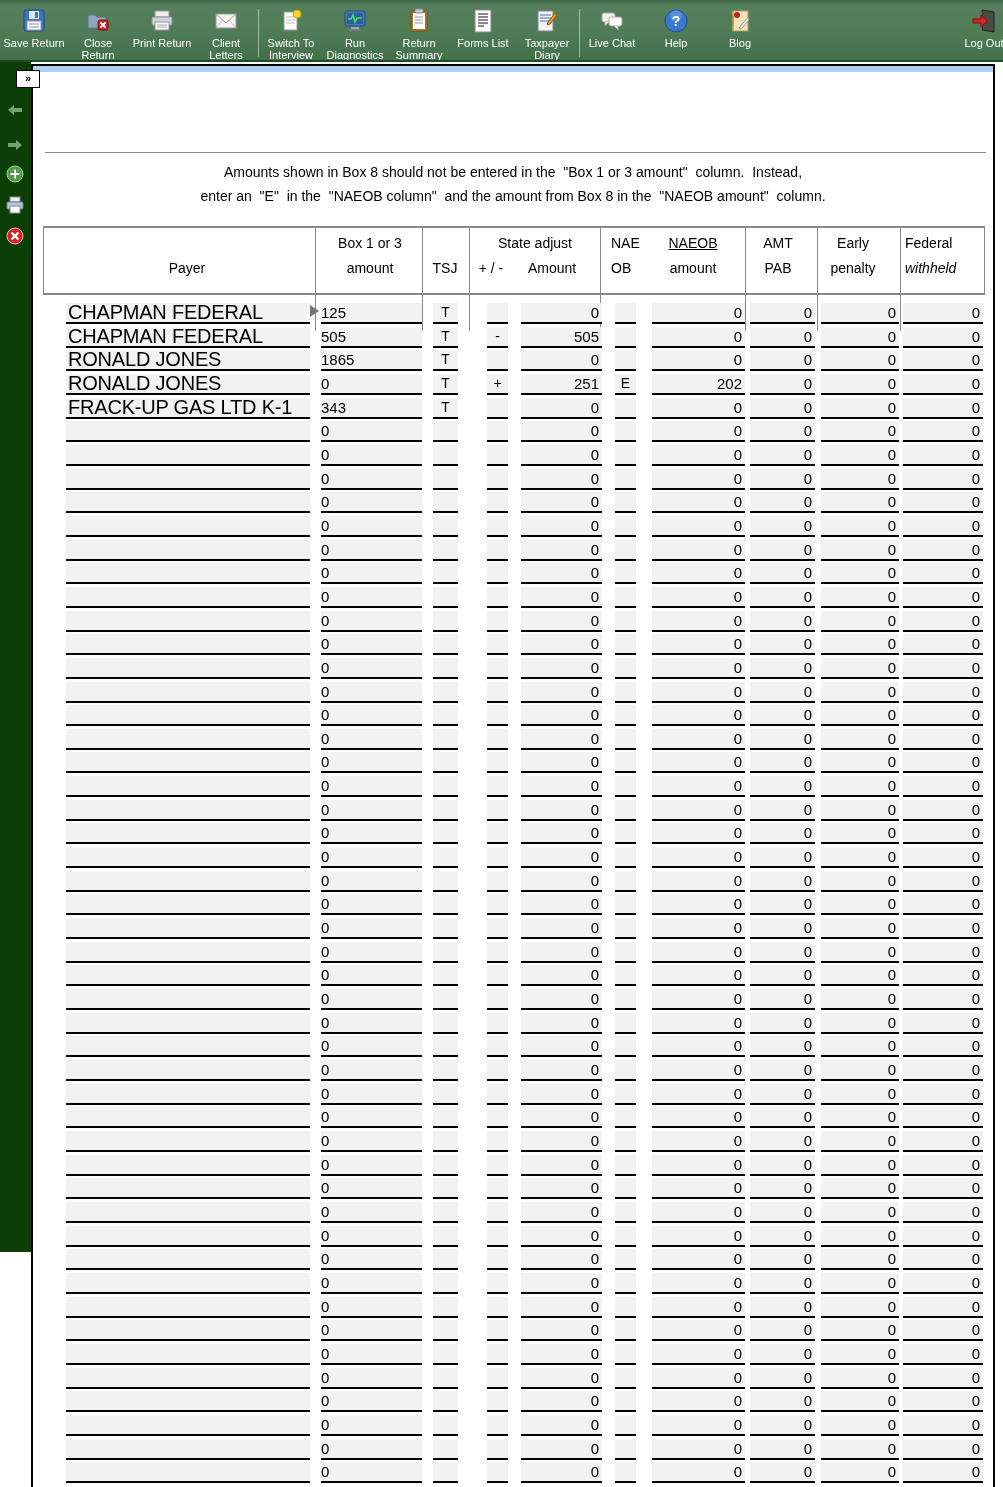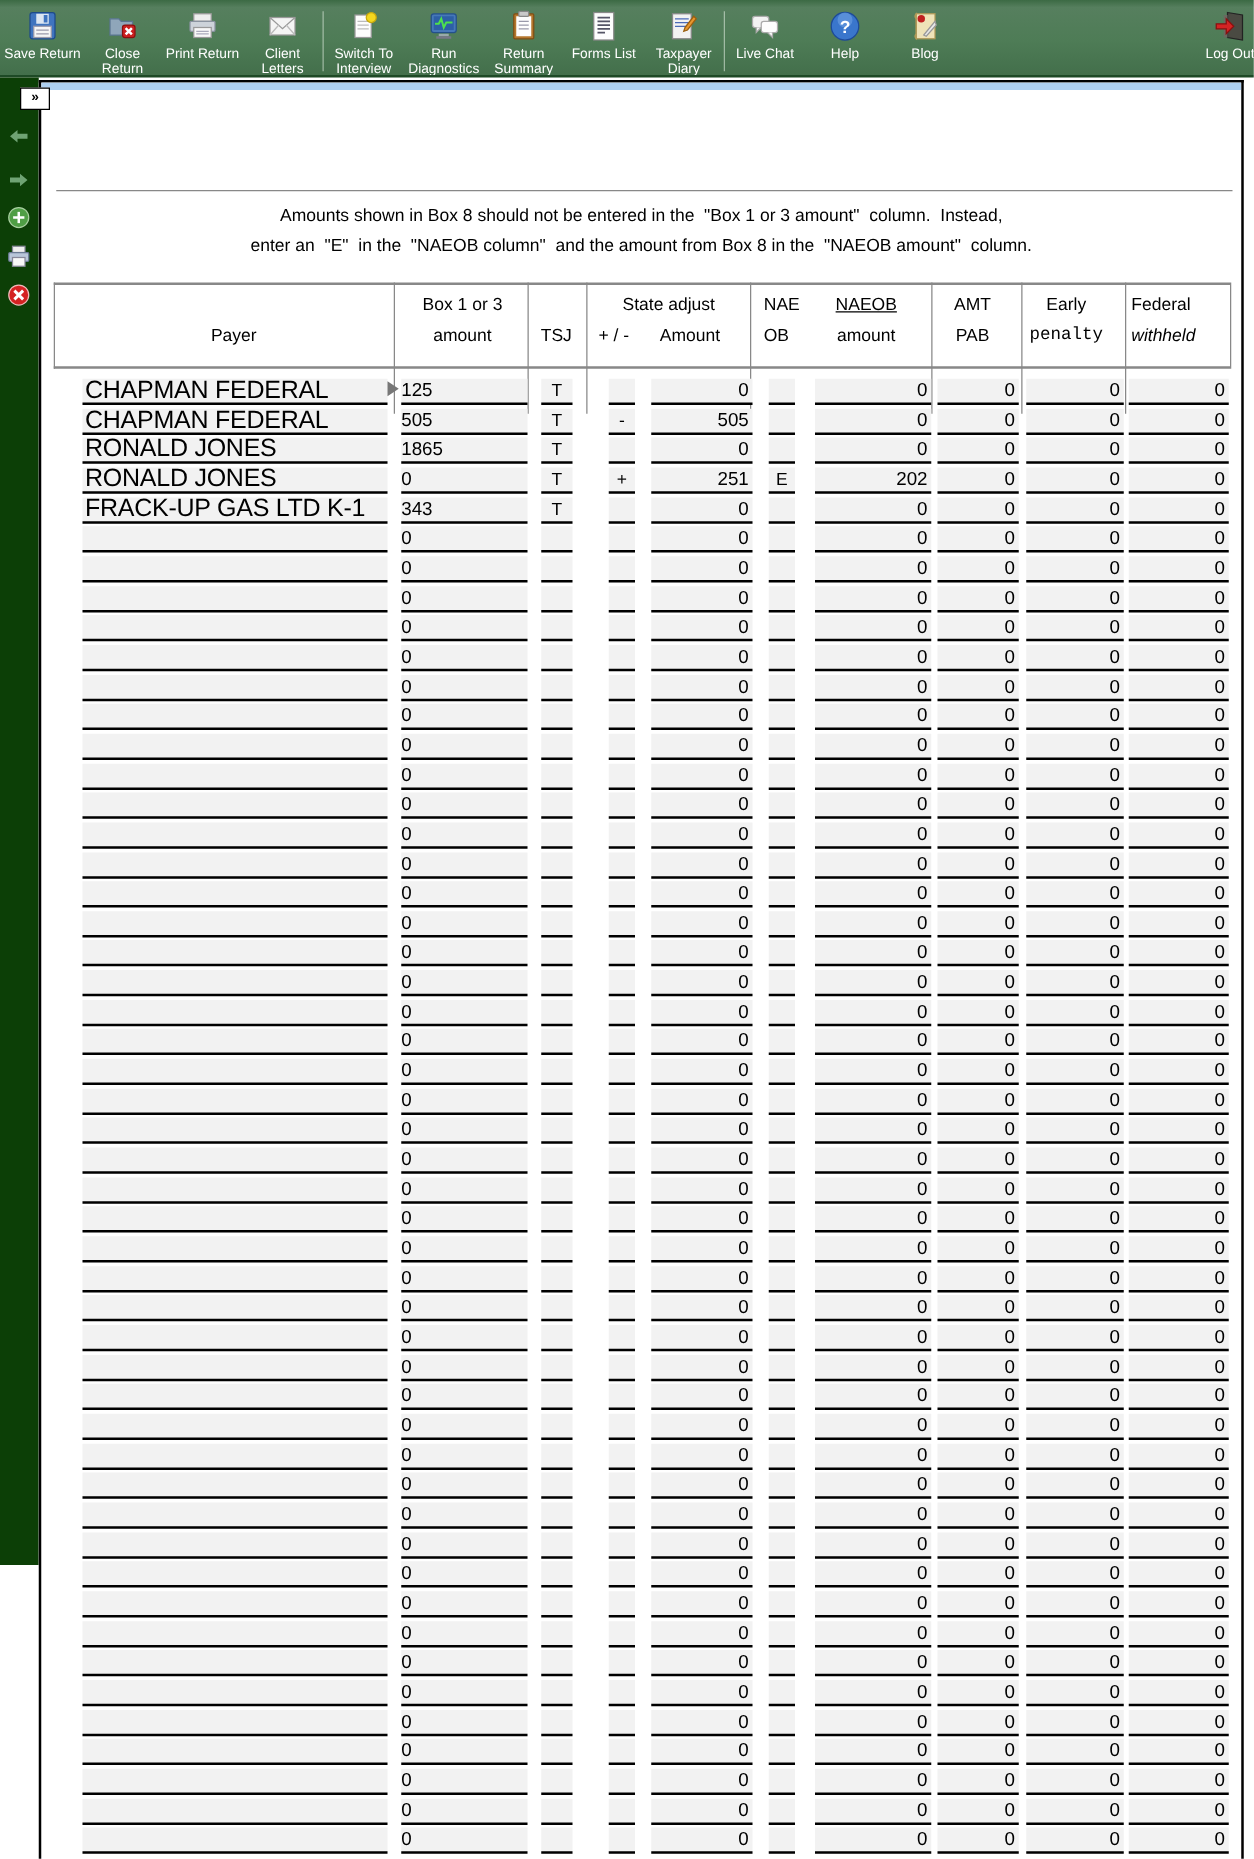--- a/index.html
+++ b/index.html
@@ -266,21 +266,21 @@
   <span class="hdr-lbl ctr" style="left:502px;top:169px;">State adjust</span>
   <span class="hdr-lbl ctr" style="left:458px;top:194px;">+ / -</span>
   <span class="hdr-lbl ctr" style="left:519px;top:194px;">Amount</span>
   <span class="hdr-lbl" style="left:578px;top:169px;">NAE</span>
   <span class="hdr-lbl" style="left:578px;top:194px;">OB</span>
   <span class="hdr-lbl ctr" style="left:660px;top:169px;text-decoration:underline;">NAEOB</span>
   <span class="hdr-lbl ctr" style="left:660px;top:194px;">amount</span>
   <span class="hdr-lbl ctr" style="left:745px;top:169px;">AMT</span>
   <span class="hdr-lbl ctr" style="left:745px;top:194px;">PAB</span>
   <span class="hdr-lbl ctr" style="left:820px;top:169px;">Early</span>
-  <span class="hdr-lbl ctr" style="left:820px;top:194px;font-family:Liberation Mono, monospace;">penalty</span>
+  <span class="hdr-lbl ctr" style="left:820px;top:194px;">penalty</span>
   <span class="hdr-lbl" style="left:872px;top:169px;">Federal</span>
   <span class="hdr-lbl" style="left:872px;top:194px;font-style:italic;">withheld</span>
 
   <div class="rows">
       <div class="trow">
         <div class="fld f-payer">CHAPMAN FEDERAL</div>
         <div class="fld f-box1">125</div>
         <div class="fld f-tsj">T</div>
         <div class="fld f-pm"></div>
         <div class="fld f-state_amount">0</div>

